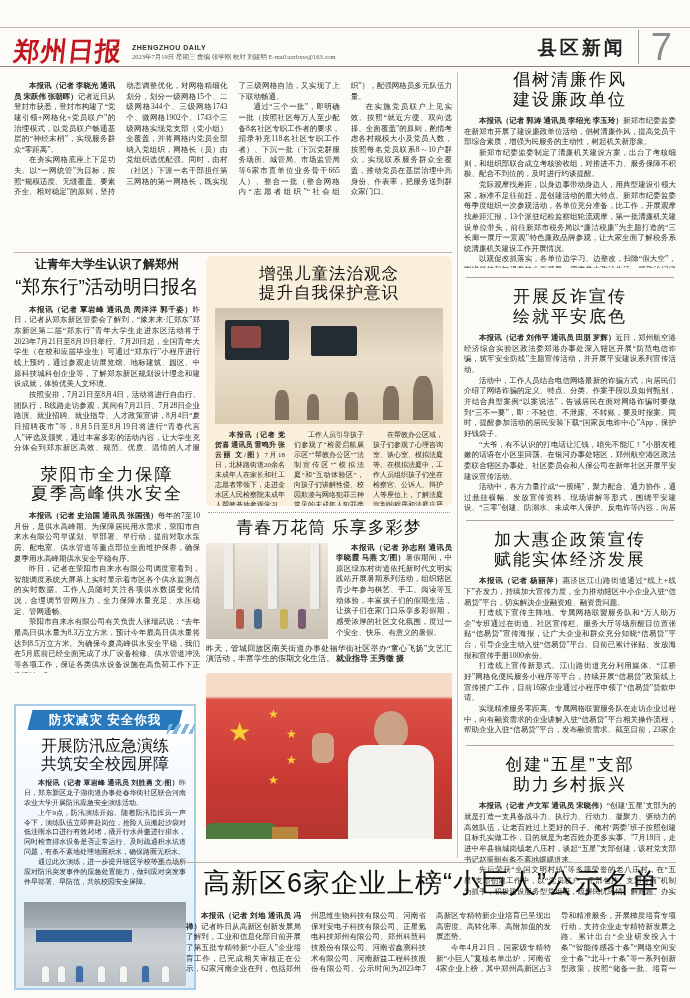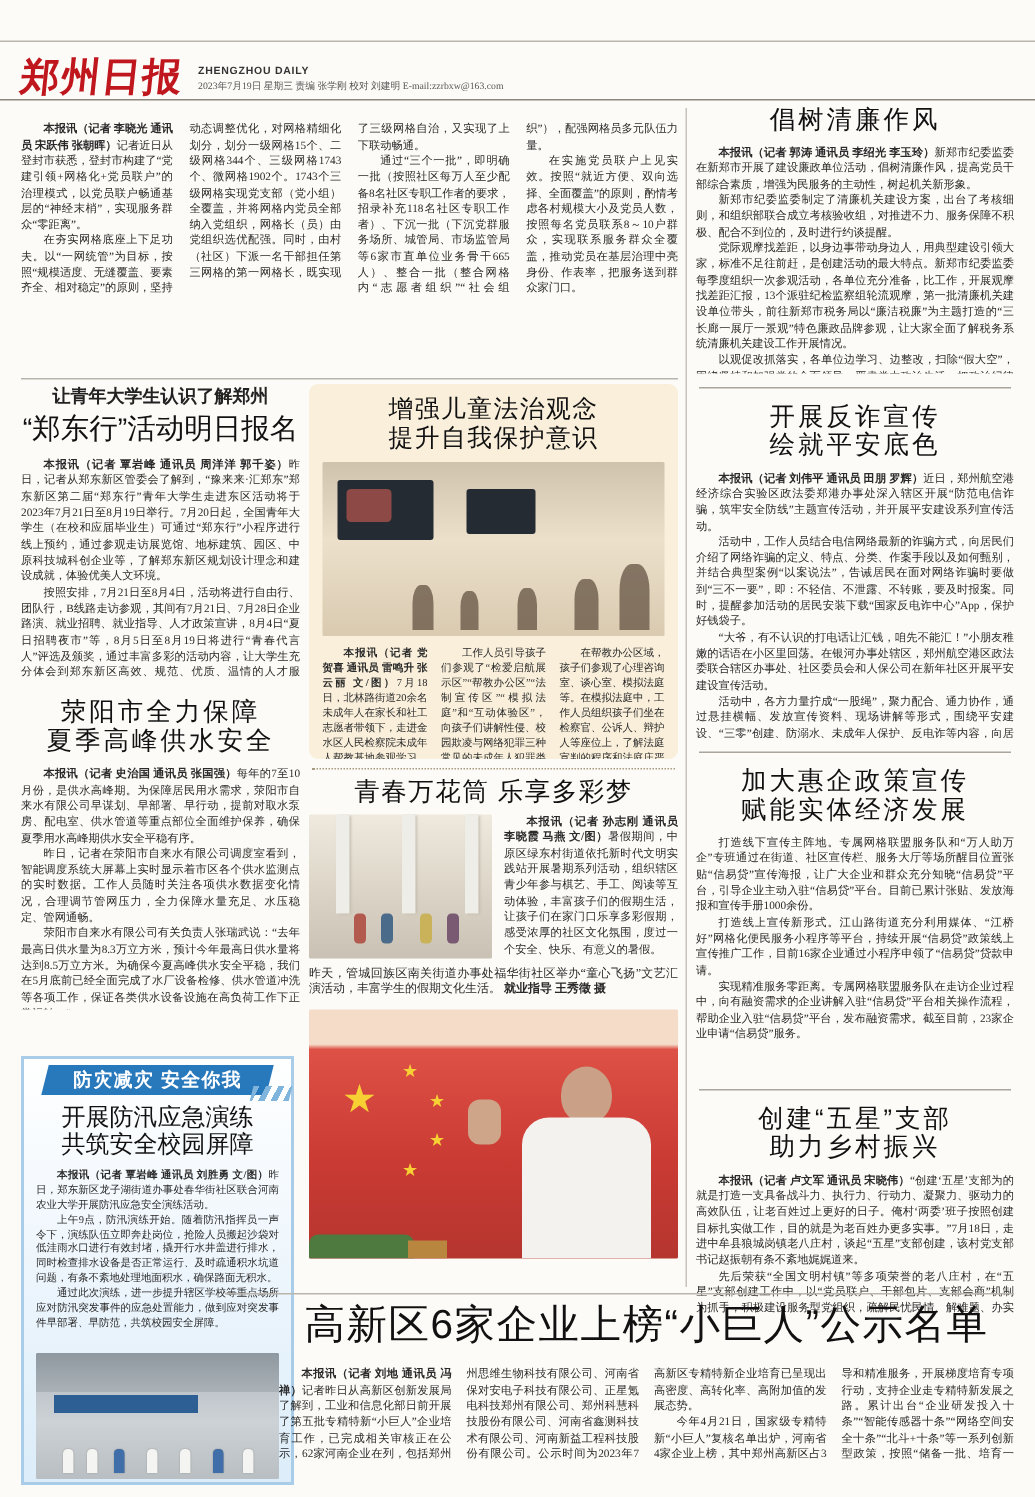--- a/index.html
+++ b/index.html
@@ -91,38 +91,43 @@
 <div class="page">
 
   <div class="hairline" style="left:0;right:0;top:27px;"></div>
 
   <div class="masthead">
     <div class="logo">郑州日报</div>
     <div class="mh-info">
       <div class="mh-en">ZHENGZHOU DAILY</div>
       <div class="mh-date">2023年7月19日 星期三  责编 张学刚  校对 刘建明  E-mail:zzrbxw@163.com</div>
     </div>
+    <div class="mh-right">
+      <div class="section-label">县区新闻</div>
+      <div class="page-num">7</div>
+    </div>
   </div>
   <div class="mh-rule"></div>
 
   <div class="lead">
     <div class="lead-body bodytxt">
       <p><b class="byl">本报讯（记者 李晓光 通讯员 宋跃伟 张朝晖）</b><span>记者近日从登封市获悉，登封市构建了“党建引领+网格化+党员联户”的治理模式，以党员联户畅通基层的“神经末梢”，实现服务群众“零距离”。</span></p>
       <p>在夯实网格底座上下足功夫。以“一网统管”为目标，按照“规模适度、无缝覆盖、要素齐全、相对稳定”的原则，坚持动态调整优化，对网格精细化划分，划分一级网格15个、二级网格344个、三级网格1743个、微网格1902个。1743个三级网格实现党支部（党小组）全覆盖，并将网格内党员全部纳入党组织，网格长（员）由党组织选优配强。同时，由村（社区）下派一名干部担任第三网格的第一网格长，既实现了三级网格自治，又实现了上下联动畅通。</p>
       <p>通过“三个一批”，即明确一批（按照社区每万人至少配备8名社区专职工作者的要求，招录补充118名社区专职工作者）、下沉一批（下沉党群服务场所、城管局、市场监管局等6家市直单位业务骨干665人）、整合一批（整合网格内“志愿者组织”“社会组织”），配强网格员多元队伍力量。</p>
       <p>在实施党员联户上见实效。按照“就近方便、双向选择、全面覆盖”的原则，酌情考虑各村规模大小及党员人数，按照每名党员联系8～10户群众，实现联系服务群众全覆盖，推动党员在基层治理中亮身份、作表率，把服务送到群众家门口。</p>
     </div>
   </div>
 
   <div class="hairline" style="left:14px;width:438px;top:252px;"></div>
   <div class="vline" style="left:457px;top:72px;height:786px;"></div>
 
   <div class="rrail">
     <div class="rr-art">
       <div class="head">倡树清廉作风</div>
+      <div class="head">建设廉政单位</div>
       <div class="rr-body bodytxt" style="height:152px;">
         <p><b class="byl">本报讯（记者 郭涛 通讯员 李绍光 李玉玲）</b><span>新郑市纪委监委在新郑市开展了建设廉政单位活动，倡树清廉作风，提高党员干部综合素质，增强为民服务的主动性，树起机关新形象。</span></p>
         <p>新郑市纪委监委制定了清廉机关建设方案，出台了考核细则，和组织部联合成立考核验收组，对推进不力、服务保障不积极、配合不到位的，及时进行约谈提醒。</p>
         <p>党际观摩找差距，以身边事带动身边人，用典型建设引领大家，标准不足往前赶，是创建活动的最大特点。新郑市纪委监委每季度组织一次参观活动，各单位充分准备，比工作，开展观摩找差距汇报，13个派驻纪检监察组轮流观摩，第一批清廉机关建设单位带头，前往新郑市税务局以“廉洁税廉”为主题打造的“三长廊一展厅一景观”特色廉政品牌参观，让大家全面了解税务系统清廉机关建设工作开展情况。</p>
         <p>以观促改抓落实，各单位边学习、边整改，扫除“假大空”，围绕坚持和加强党的全面领导、严肃党内政治生活，把政治纪律和政治规矩立起来、严起来，认真开展以案促改、警示教育、家风家教、廉洁宣传等工作，坚决杜绝“蜻蜓点水”“中梗阻”等群众反映强烈的“机关病”，个人学习和改进都制定目标，有措施、有压力，塑造清正干练的作风，营造守正创新的氛围。</p>
       </div>
     </div>
     <hr class="rr-sep">
     <div class="rr-art">
       <div class="head">开展反诈宣传</div>
@@ -133,20 +138,21 @@
         <p>“大爷，有不认识的打电话让汇钱，咱先不能汇！”小朋友稚嫩的话语在小区里回荡。在银河办事处辖区，郑州航空港区政法委联合辖区办事处、社区委员会和人保公司在新年社区开展平安建设宣传活动。</p>
         <p>活动中，各方力量拧成“一股绳”，聚力配合、通力协作，通过悬挂横幅、发放宣传资料、现场讲解等形式，围绕平安建设、“三零”创建、防溺水、未成年人保护、反电诈等内容，向居民讲解相关法律知识，介绍“综治+保险”政策，解答居民关于平安建设的相关问题，进一步加深居民对平安建设的认知度，营造平安建设氛围。</p>
 
       </div>
     </div>
     <hr class="rr-sep">
     <div class="rr-art">
       <div class="head">加大惠企政策宣传</div>
       <div class="head">赋能实体经济发展</div>
       <div class="rr-body bodytxt" style="height:160px;">
+        <p><b class="byl">本报讯（记者 杨丽萍）</b><span>惠济区江山路街道通过“线上+线下”齐发力，持续加大宣传力度，全力推动辖区中小企业入驻“信易贷”平台，切实解决企业融资难、融资贵问题。</span></p>
         <p>打造线下宣传主阵地。专属网格联盟服务队和“万人助万企”专班通过在街道、社区宣传栏、服务大厅等场所醒目位置张贴“信易贷”宣传海报，让广大企业和群众充分知晓“信易贷”平台，引导企业主动入驻“信易贷”平台。目前已累计张贴、发放海报和宣传手册1000余份。</p>
         <p>打造线上宣传新形式。江山路街道充分利用媒体、“江桥好”网格化便民服务小程序等平台，持续开展“信易贷”政策线上宣传推广工作，目前16家企业通过小程序申领了“信易贷”贷款申请。</p>
         <p>实现精准服务零距离。专属网格联盟服务队在走访企业过程中，向有融资需求的企业讲解入驻“信易贷”平台相关操作流程，帮助企业入驻“信易贷”平台，发布融资需求。截至目前，23家企业申请“信易贷”服务。</p>
 
       </div>
     </div>
     <hr class="rr-sep">
     <div class="rr-art">
       <div class="head">创建“五星”支部</div>
       <div class="head">助力乡村振兴</div>

